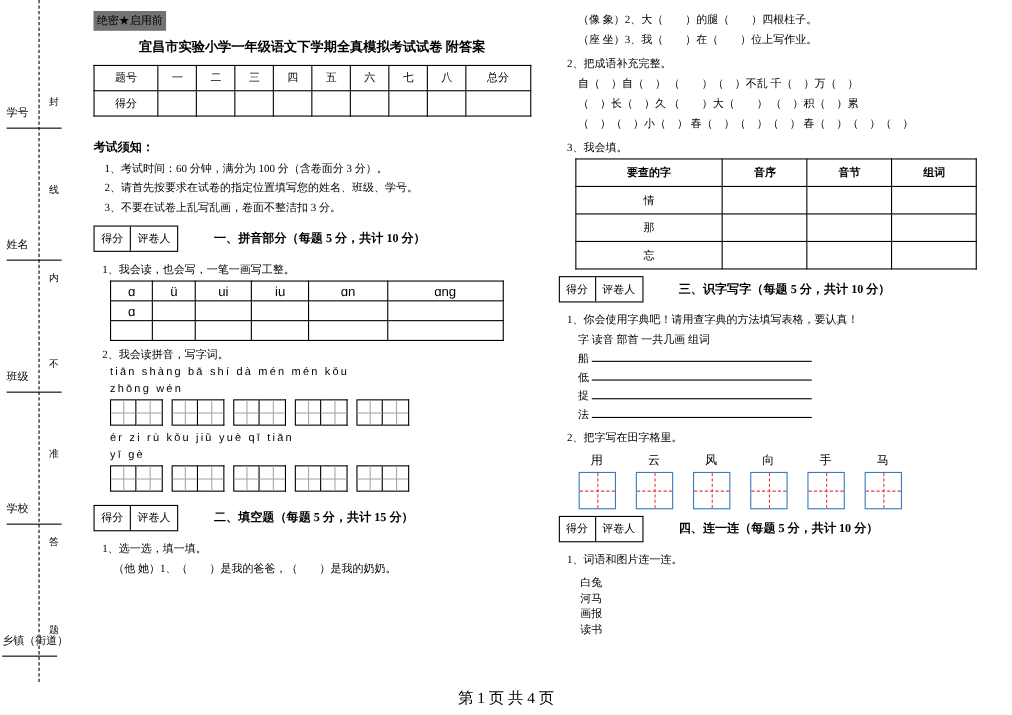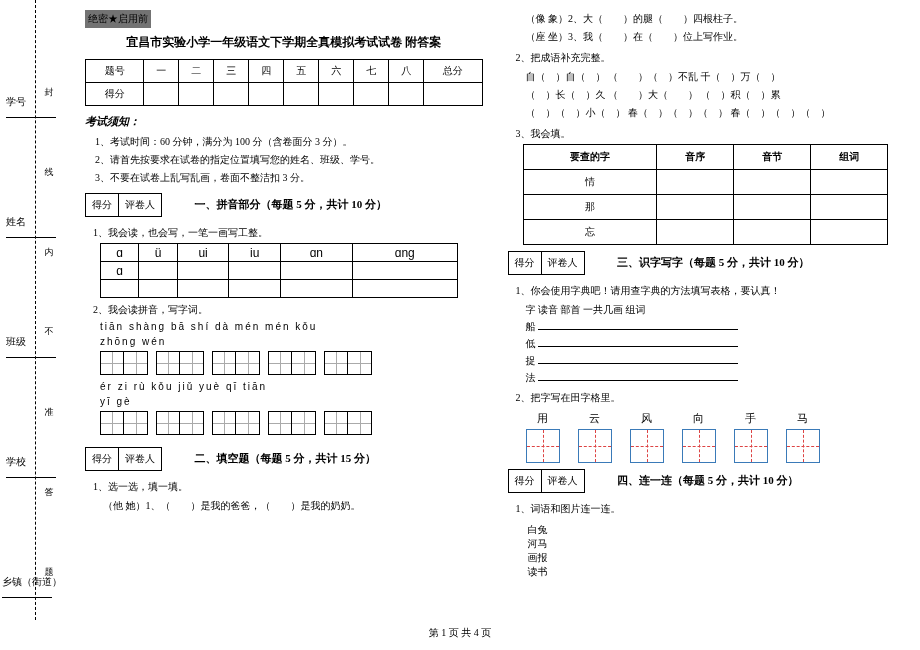--- a/index.html
+++ b/index.html
@@ -75,22 +75,21 @@
     }
     table.score td, table.score th {
       border: 1px solid #000;
       text-align: center;
       padding: 4px 2px;
       font-size: 10px;
     }
     .notice-title {
       font-size: 11px;
       font-weight: bold;
-      margin: 8px 0 4px;
-      font-style: italic;
+      margin: 20px 0 4px;
     }
     .notice-list {
       font-size: 10px;
       line-height: 1.8;
       padding-left: 10px;
     }
     .score-box {
       display: inline-flex;
       border: 1px solid #000;
       margin: 6px 0 4px;
@@ -195,21 +194,21 @@
     .big-tianzi::before {
       left: 50%; top: 0; height: 100%;
       border-left: 1px dashed #d44;
     }
     .big-tianzi::after {
       top: 50%; left: 0; width: 100%;
       border-top: 1px dashed #d44;
     }
     .footer {
       text-align: center;
-      font-size: 10px;
+      font-size: 14px;
       padding: 6px 0;
     }
     .word-row {
       display: flex;
       justify-content: space-around;
       font-size: 10px;
       padding: 4px 20px;
       flex-direction: column;
     }
   </style>

